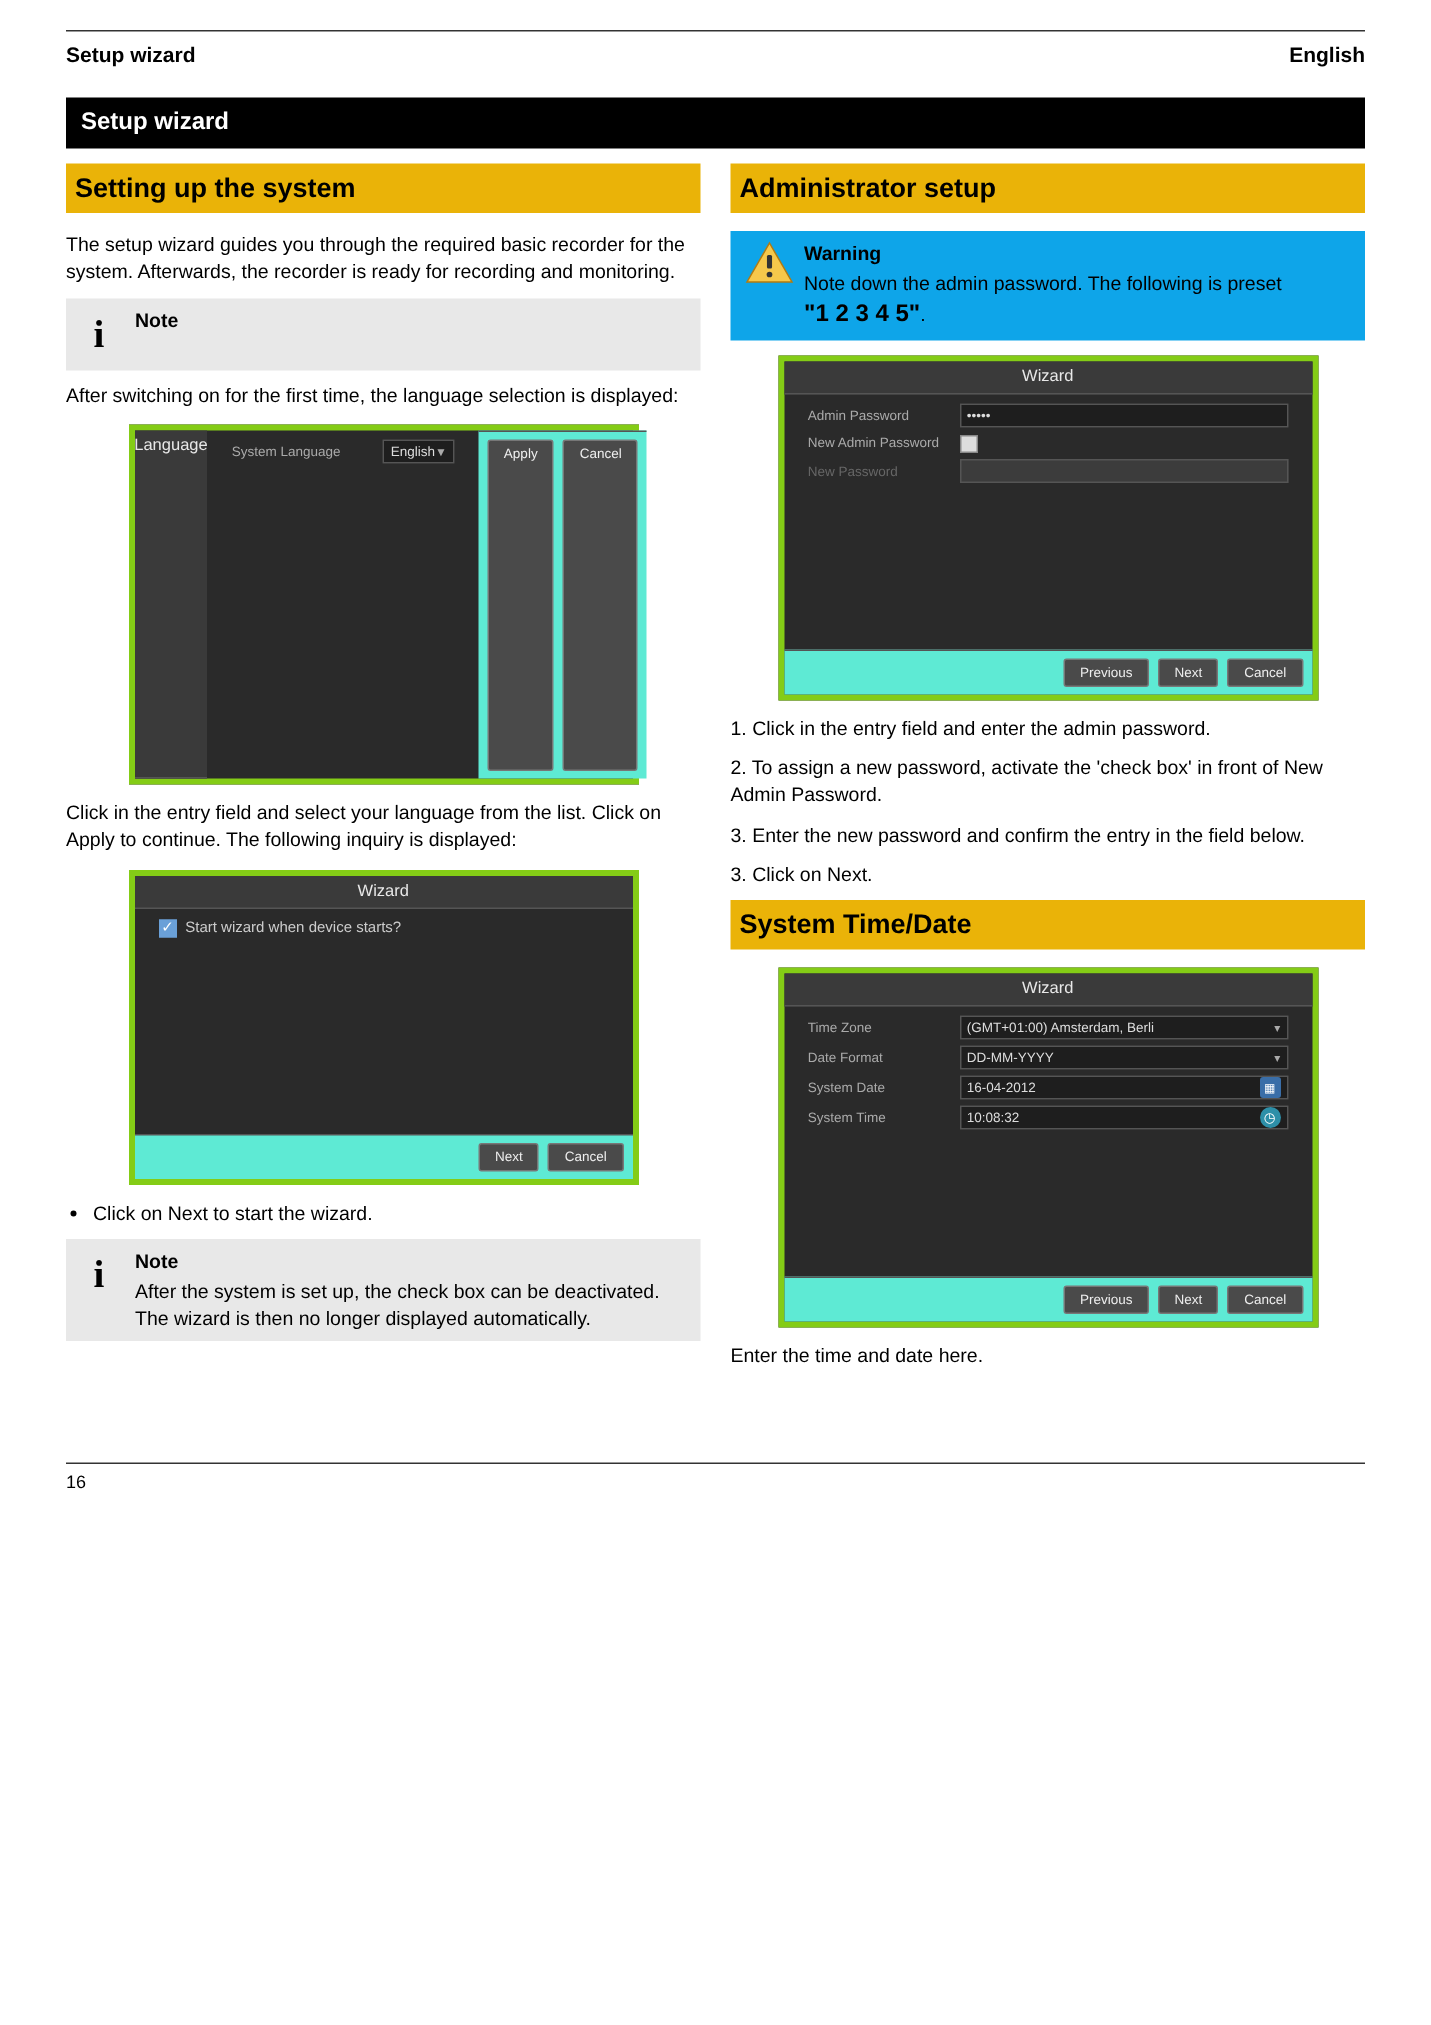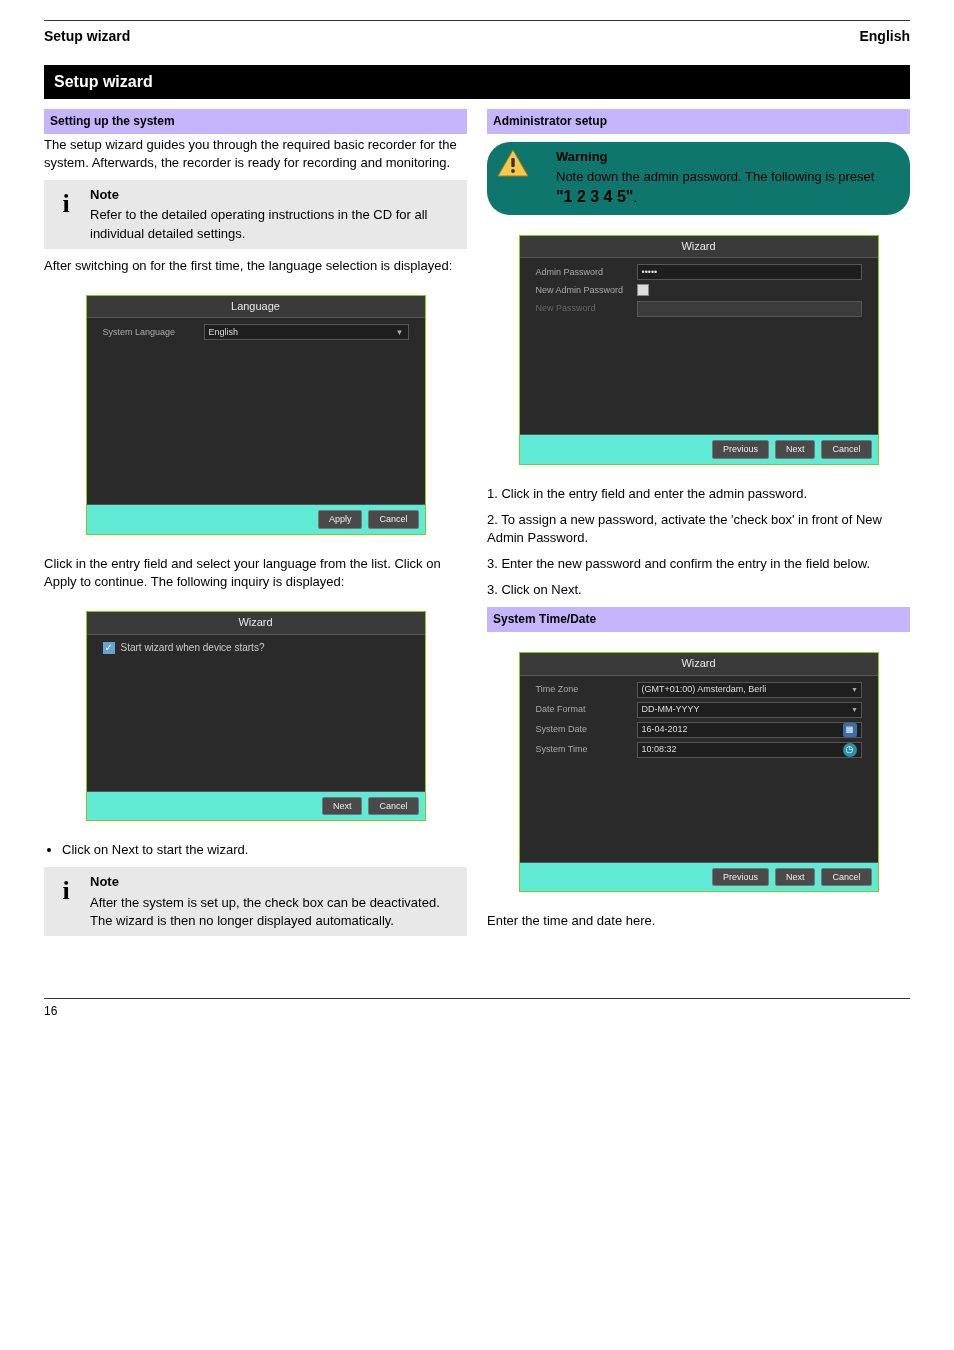--- a/index.html
+++ b/index.html
@@ -11,41 +11,41 @@
     margin: 0 auto;
     font-size: 13px;
     line-height: 1.4;
     padding: 20px 44px 20px 44px;
   }
   .top-rule { border-top: 1px solid #333; margin-bottom: 6px; }
   .header-line { display: flex; justify-content: space-between; font-weight: bold; font-size: 14px; margin-bottom: 18px; }
   .section-bar { background: #000; color: #fff; font-weight: bold; font-size: 16px; padding: 6px 10px; margin-bottom: 10px; }
   .two-col { display: flex; gap: 20px; }
   .col { flex: 1; min-width: 0; }
-  .subhead { background: #c4b5fd; font-weight: bold; padding: 4px 6px; margin-bottom: 2px; font-size: 12px; }
+  .subhead { background: #eab308; font-weight: bold; padding: 4px 6px; margin-bottom: 12px; font-size: 18px; }
   p { margin-bottom: 8px; }
   .infobox { display: flex; align-items: flex-start; background: #e8e8e8; padding: 6px; margin: 8px 0; gap: 8px; }
   .infobox .icon-cell { flex: 0 0 32px; display:flex; justify-content:center; align-items:flex-start; font-size:26px; font-family: 'Times New Roman', serif; font-weight:bold; }
-  .warnbox { display: flex; align-items: flex-start; background: #0f766e; padding: 6px; margin: 8px 0; gap: 23px; border-radius: 23px; }
+  .warnbox { display: flex; align-items: flex-start; background: #0ea5e9; padding: 6px; margin: 8px 0; gap: 3px; }
   .warnbox .icon-cell { flex: 0 0 40px; display:flex; justify-content:center; align-items:flex-start; }
   .note-head { font-weight: bold; margin-bottom: 2px; }
   .bold { font-weight: bold; }
   
   .ui-panel {
     background: #2a2a2a;
     color: #ccc;
-    border: 1px solid #84cc16;
+    border: 4px solid #84cc16;
     width: 340px;
-    margin: 20px auto;
+    margin: 10px auto;
     font-size: 10px;
   }
   .ui-panel.small { height: 230px; display:flex; flex-direction:column; }
   .ui-panel.vsmall { height: 210px; display:flex; flex-direction:column; }
   .ui-panel.med { height: 240px; display:flex; flex-direction:column; width: 360px; }
-  .ui-panel.lang { height: 240px; display:flex; flex-direction:column; }
+  .ui-panel.lang { height: 240px; display:flex; flex-direction:row; }
   .ui-title { background:#3a3a3a; text-align:center; padding:3px 0; color:#e8e8e8; border-bottom:1px solid #555; font-size:11px; }
   .ui-body { flex:1; padding:6px 16px; }
   .ui-row { display:flex; align-items:center; margin-bottom:4px; gap:6px; }
   .ui-label { flex:0 0 95px; color:#aaa; font-size:9px; }
   .ui-label.dim { color:#666; }
   .ui-field { flex:1; background:#1e1e1e; border:1px solid #555; padding:2px 4px; color:#ddd; font-size:9px; height:16px; display:flex; align-items:center; justify-content:space-between; }
   .ui-field.light { background:#3c3c3c; }
   .ui-chk { width:12px; height:12px; background:#ddd; border:1px solid #888; }
   .ui-footer { background:#5eead4; padding:5px 6px; display:flex; justify-content:flex-end; gap:6px; border-top:1px solid #555; }
   .ui-btn { background:#4a4a4a; color:#eee; border:1px solid #777; padding:2px 10px; font-size:9px; border-radius:2px; }
@@ -70,21 +70,20 @@
 <div class="two-col">
 
   <div class="col">
     <div class="subhead">Setting up the system</div>
     <p>The setup wizard guides you through the required basic recorder for the system. Afterwards, the recorder is ready for recording and monitoring.</p>
 
     <div class="infobox">
       <div class="icon-cell">i</div>
       <div>
         <div class="note-head">Note</div>
-        <div>Refer to the detailed operating instructions in the CD for all individual detailed settings.</div>
       </div>
     </div>
 
     <p>After switching on for the first time, the language selection is displayed:</p>
 
     <div class="ui-panel lang">
       <div class="ui-title">Language</div>
       <div class="ui-body">
         <div class="ui-row">
           <div class="ui-label">System Language</div>

